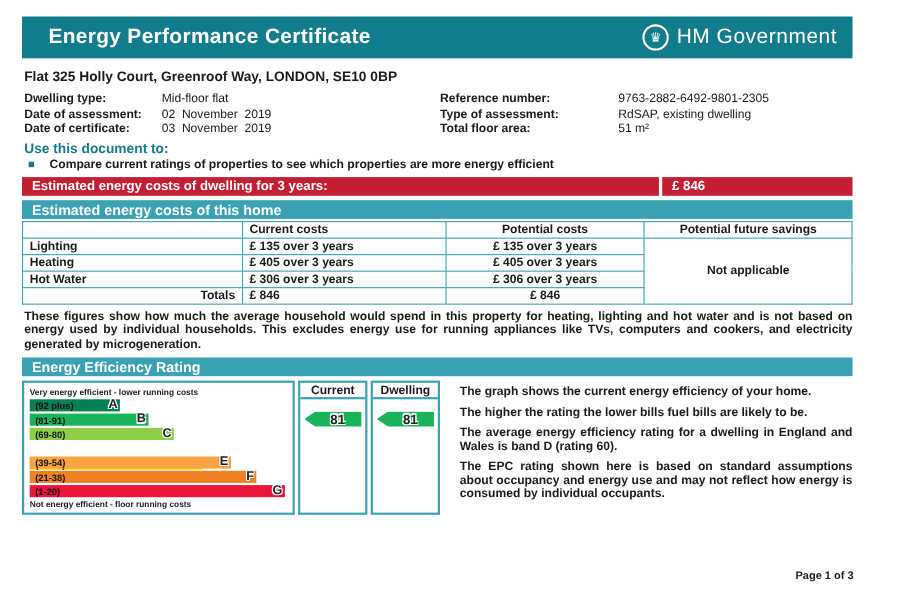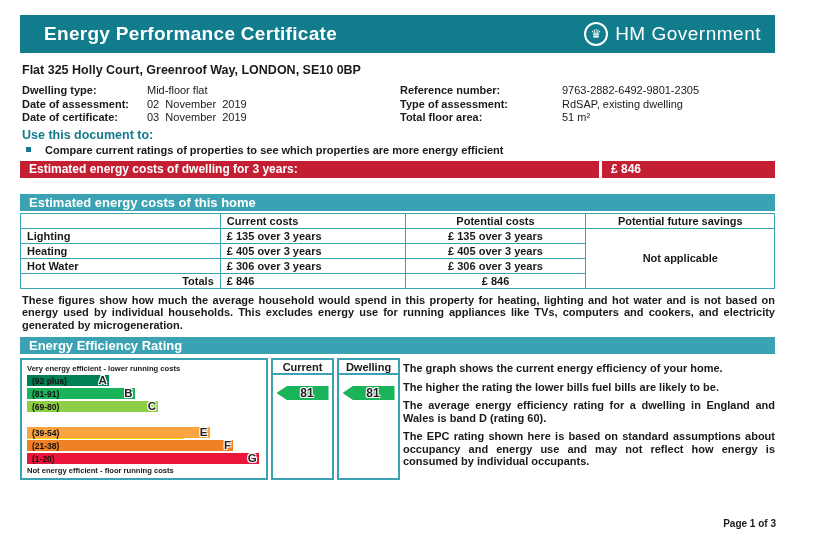--- a/index.html
+++ b/index.html
@@ -22,21 +22,21 @@
   .dlabel { font-weight:bold; }
   .dcol-l .dlabel { width:125px; }
   .dcol-r .dlabel { width:162px; }
   .dval { white-space:pre; }
 
   .use-head { color:#157b8b; font-weight:bold; font-size:12.5px; margin:3px 0 2px 2px; }
   .bullet-row { display:flex; align-items:center; font-size:11px; font-weight:bold; margin:0 0 5px 2px; }
   .bullet-sq { width:5px; height:5px; background:#157b8b; margin:0 14px 0 4px; flex:none; }
 
   
-  .banner { display:flex; height:17px; margin-bottom:16px; }
+  .banner { display:flex; height:17px; margin-bottom:4px; }
   .banner-l { background:#c41e33; flex:1; color:#fff; font-weight:bold; font-size:12px; display:flex; align-items:center; padding-left:9px; }
   .banner-r { background:#c41e33; width:173px; margin-left:3px; color:#fff; font-weight:bold; font-size:12px; display:flex; align-items:center; padding-left:9px; }
 
   
   .secbar { background:#3aa2b2; height:17px; color:#fff; font-weight:bold; font-size:13px; display:flex; align-items:center; padding-left:9px; }
 
   
   table.costs { border-collapse:collapse; width:100%; font-size:11px; margin-top:2px; }
   table.costs td, table.costs th { border:1.5px solid #3aa2b2; padding:1px 6px; height:13px; text-align:left; font-weight:bold; }
   table.costs .rowlabel { width:26.5%; }
@@ -54,21 +54,21 @@
   .band { height:11px; display:flex; align-items:center; justify-content:space-between; padding:0 2px 0 5px; }
   .band-range { font-size:8.5px; font-weight:bold; color:#111; white-space:nowrap; }
   .band-letter { font-size:11.5px; font-weight:bold; color:#222; line-height:1;
      text-shadow:-1px -1px 0 #fff,1px -1px 0 #fff,-1px 1px 0 #fff,1px 1px 0 #fff; }
   .rate-col { width:63px; border:2px solid #3aa2b2; margin-left:3px; background:#fff; }
   .rate-col-hd { font-size:11px; font-weight:bold; text-align:center; border-bottom:2px solid #3aa2b2; height:15px; line-height:14px; }
   .arrow { width:52px; height:14px; margin:11px auto 0 auto; display:flex; align-items:center; justify-content:center; padding-left:9px;
      clip-path:polygon(0 50%, 20% 0, 100% 0, 100% 100%, 20% 100%); }
   .arrow span { font-size:12px; font-weight:bold; color:#222;
      text-shadow:-1px -1px 0 #fff,1px -1px 0 #fff,-1px 1px 0 #fff,1px 1px 0 #fff; }
-  .rating-text { flex:1; margin-left:3px; padding-top:4px; }
+  .rating-text { flex:1; margin-left:18px; padding-top:4px; }
   .rating-text p { font-size:11px; font-weight:bold; line-height:12.5px; margin-bottom:6px; text-align:justify; }
 
   .footer { position:absolute; top:518px; right:44px; font-size:10px; font-weight:bold; }
 </style>
 </head>
 <body>
 
 <div class="page">
 
   <div class="hdr">

